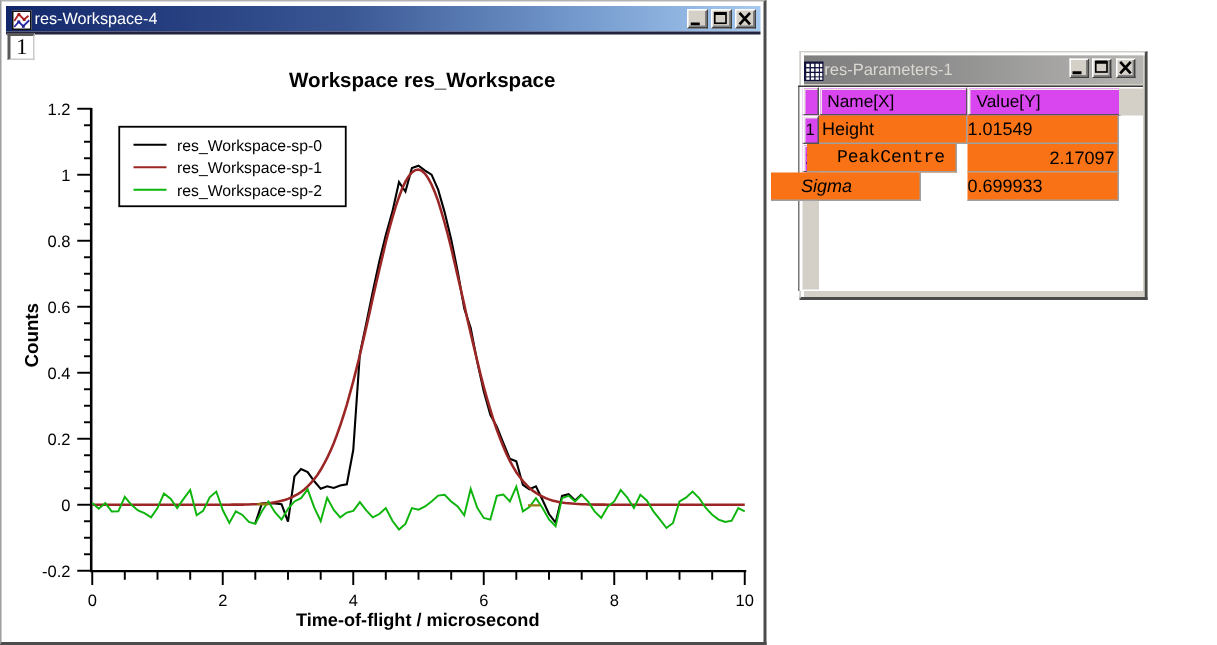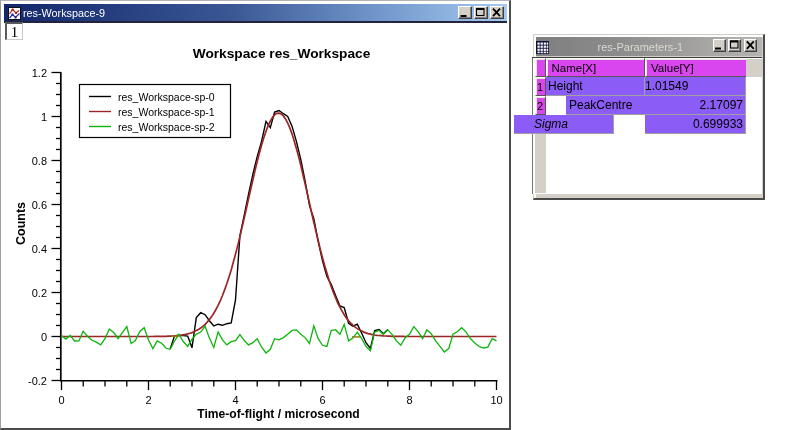--- a/index.html
+++ b/index.html
@@ -28,48 +28,48 @@
 
 #w2 { left:533px; top:34px; width:232px; height:166px; background:#d4d0c8;
   border-left:1px solid #cfcdc8; border-top:1px solid #cfcdc8;
   border-right:2px solid #4a4a4a; border-bottom:2px solid #4a4a4a; }
 #w2in { left:534px; top:35px; width:229px; height:163px;
   border-left:2px solid #fdfdfd; border-top:2px solid #fdfdfd; background:#d4d0c8; }
 #w2tb { left:536px; top:37px; width:225.5px; height:19px;
   background:linear-gradient(90deg,#7f7f7f 0%,#8b8b8b 35%,#b6b5b2 100%); }
 #w2sep { left:532px; top:56.5px; width:229.5px; height:1.5px; background:#3c3c3c; }
 #w2icon { left:535.5px; top:40.5px; width:13px; height:13px; background:#10103c; }
-#w2title { left:549.5px; top:39px; height:17px; line-height:17px; font-size:11px; color:#dbd8d1;margin-left:48px; }
+#w2title { left:549.5px; top:39px; height:17px; line-height:17px; font-size:11px; color:#dbd8d1; }
 #w2content { left:532px; top:58px; width:229.5px; height:135.5px; background:#fff; border-left:1px solid #777; }
 
 
 .hcell { position:absolute; background:#d946ef; border:1px solid; border-color:#fdfdfd #555 #555 #fdfdfd;
   box-shadow:inset 1px 1px 0 #e8e6e1; font-size:11.5px; color:#000; }
-.cell { position:absolute; background:#8b5cf6; border-right:1px solid #a0a0a0; border-bottom:1px solid #a0a0a0;
+.cell { position:absolute; background:#f97316; border-right:1px solid #a0a0a0; border-bottom:1px solid #a0a0a0;
   font-size:12px; color:#000; line-height:19px !important; }
 
 svg { position:absolute; left:0; top:0; }
 text { font-family:"Liberation Sans",sans-serif; }
 </style></head>
 <body>
 
 <div class="abs" id="w1"></div>
 <div class="abs" id="w1tb"></div>
 <div class="abs" id="w1sep"></div>
 <div class="abs" id="w1icon">
  <svg width="11" height="11" viewBox="0 0 11 11">
   <polyline points="0.5,6 3.5,1.5 7,5 10,2.5" fill="none" stroke="#b02020" stroke-width="1.2"></polyline>
   <rect x="2.7" y="0.7" width="1.8" height="1.8" fill="#a01818"></rect>
   <rect x="6.2" y="4.2" width="1.8" height="1.8" fill="#a01818"></rect>
   <polyline points="0.5,10 3.5,6.5 6.5,9.5 10.5,5.5" fill="none" stroke="#2828a8" stroke-width="1.2"></polyline>
   <rect x="2.6" y="5.6" width="1.9" height="1.9" fill="#202090"></rect>
   <rect x="5.6" y="8.6" width="1.9" height="1.9" fill="#202090"></rect>
  </svg>
 </div>
-<div class="abs" id="w1title">res-Workspace-9</div>
+<div class="abs" id="w1title">res-Workspace-4</div>
 <div class="abs wbtn" id="btn1">
     <svg width="11.5" height="10.5">
       <rect x="1.5" y="8" width="6" height="2" fill="#000"></rect>
     </svg>
   </div>
 <div class="abs wbtn" id="btn2">
     <svg width="11.5" height="10.5">
       <rect x="1.5" y="1.5" width="7.5" height="7" fill="none" stroke="#000" stroke-width="1.1"></rect>
       <rect x="1.5" y="1" width="7.5" height="2" fill="#000"></rect>
     </svg>
@@ -223,16 +223,16 @@
 <div class="hcell" style="left:645px; top:58px; width:102px; height:19px; line-height:18px; padding-left:5px;">Value[Y]</div>
 <div class="abs" style="left:745.5px; top:58px; width:16px; height:19px; background:#d4d0c8; border-top:1px solid #fdfdfd;"></div>
 
 <div class="hcell" style="left:534.5px; top:77px; width:11px; height:19px; line-height:18px; text-align:center; font-size:11px;">1</div>
 <div class="hcell" style="left:534.5px; top:96px; width:11px; height:19px; line-height:18px; text-align:center; font-size:11px;">2</div>
 <div class="hcell" style="left:534.5px; top:115px; width:11px; height:19px; line-height:18px; text-align:center; font-size:11px;">3</div>
 <div class="abs" style="left:534.5px; top:134px; width:11px; height:59px; background:#d4d0c8;"></div>
 
 <div class="cell" style="left:545.5px; top:77px; width:99.5px; height:19px; line-height:18px; padding-left:2.5px;">Height</div>
 <div class="cell" style="left:645px; top:77px; width:100.5px; height:19px; line-height:18px; padding-right:1.5px;">1.01549</div>
-<div class="cell" style="left:566px; top:96px; width:99.5px; height:19px; line-height:18px; padding-left:3px;">PeakCentre</div>
+<div class="cell" style="left:538px; top:96px; width:99.5px; height:19px; line-height:18px; padding-left:20px;font-family:Liberation Mono, monospace;">PeakCentre</div>
 <div class="cell" style="left:645px; top:96px; width:100.5px; height:19px; line-height:18px; text-align:right; padding-right:1.5px;">2.17097</div>
 <div class="cell" style="left:514px; top:115px; width:99.5px; height:19px; line-height:18px; padding-left:20px;font-style:italic;">Sigma</div>
-<div class="cell" style="left:645px; top:115px; width:100.5px; height:19px; line-height:18px; text-align:right; padding-right:1.5px;">0.699933</div>
+<div class="cell" style="left:645px; top:115px; width:100.5px; height:19px; line-height:18px; text-align:left; padding-right:1.5px;">0.699933</div>
 
 </body></html>

